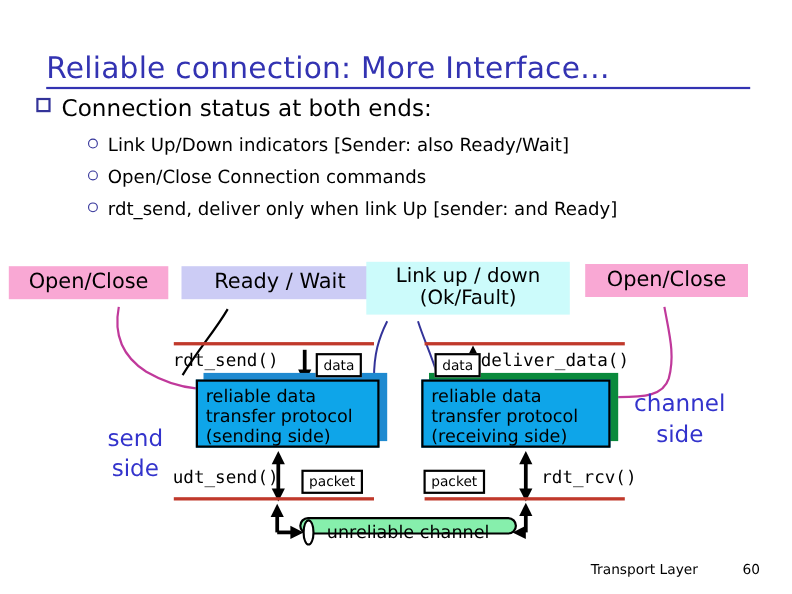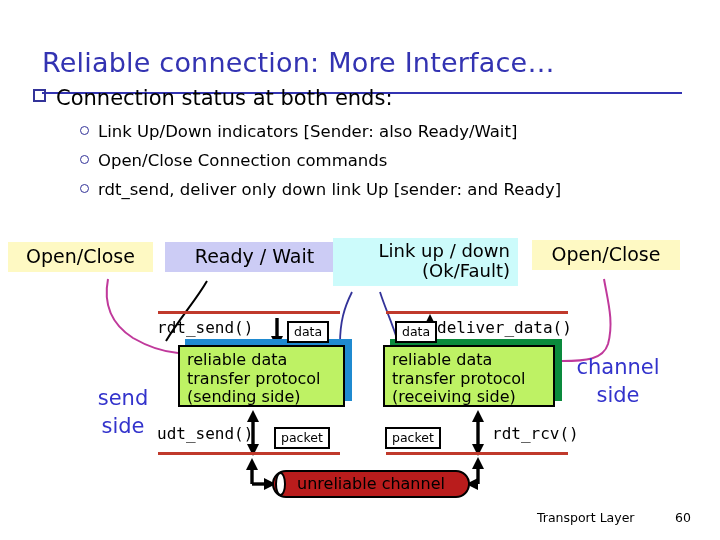--- a/index.html
+++ b/index.html
@@ -7,21 +7,21 @@
     width:720px;height:540px;background:#ffffff;overflow:hidden;
     font-family:"DejaVu Sans", sans-serif;position:relative;
   }
   #stage{position:absolute;left:0;top:0;width:720px;height:540px;}
 
   
   .title{
     position:absolute;left:42px;top:47px;width:640px;
     font-family:"DejaVu Sans", sans-serif;
     font-size:27px;color:#3333b2;letter-spacing:.2px;
-    border-bottom:2px solid #3333b2;padding-bottom:14px;
+    border-bottom:2px solid #3333b2;padding-bottom:1px;
     display:inline-block;white-space:nowrap;
   }
 
   
   .l1{
     position:absolute;left:33px;top:86px;
     font-size:21px;color:#000;white-space:nowrap;
   }
   .l1 .sq{
     display:inline-block;width:9px;height:9px;
@@ -39,27 +39,27 @@
   .l2.b1{top:122px;}
   .l2.b2{top:151px;}
   .l2.b3{top:180px;}
 
   
   .cbox{
     position:absolute;text-align:center;color:#000;
     font-size:19px;line-height:1.12;white-space:nowrap;
     padding:4px 8px 5px 8px;box-sizing:border-box;
   }
-  .cbox.pink{background:#fef9c3;}
+  .cbox.pink{background:#f9a8d4;}
   .cbox.lav {background:#ccccf5;}
   .cbox.cyan{background:#ccfbfb;}
 
   #lbl-open-close-left{left:8px;top:242px;width:145px;}
   #lbl-ready-wait    {left:165px;top:242px;width:179px;}
-  #lbl-link-updown   {left:333px;top:238px;width:185px;font-size:18px;padding-top:3px;text-align:right;}
+  #lbl-link-updown   {left:333px;top:238px;width:185px;font-size:18px;padding-top:3px;}
   #lbl-open-close-right{left:532px;top:240px;width:148px;}
 
   
   .sideword{
     position:absolute;color:#3333cc;font-size:21px;
     text-align:center;line-height:1.35;white-space:nowrap;
   }
   #send-side{left:80px;top:353px;width:86px;margin-top:31px;}
   #recv-side{left:566px;top:353px;width:104px;}
 
@@ -76,43 +76,43 @@
   .mono{
     position:absolute;font-family:"DejaVu Sans Mono", monospace;
     font-size:16px;font-weight:normal;color:#000;white-space:nowrap;
   }
   #t-rdt-send  {left:157px;top:318px;}
   #t-deliver   {left:437px;top:318px;}
   #t-udt-send  {left:157px;top:424px;}
   #t-rdt-rcv   {left:492px;top:424px;}
 
   .protobox{
-    position:absolute;border:2.5px solid #000;background:#bef264;
+    position:absolute;border:2.5px solid #000;background:#0ea5e9;
     box-sizing:border-box;font-size:16px;color:#000;
     padding:4px 0 0 7px;line-height:1.17;
   }
   #box-send{left:178px;top:345px;width:167px;height:62px;}
   #box-recv{left:383px;top:345px;width:172px;height:62px;}
   .shadow{position:absolute;}
   #shadow-send{left:185px;top:339px;width:167px;height:62px;background:#1f8ad0;}
   #shadow-recv{left:390px;top:339px;width:172px;height:62px;background:#0a8a3c;}
 
   .tagbox{
     position:absolute;border:2px solid #000;background:#fff;
     font-size:12.5px;color:#000;padding:1px 5px 2px 5px;
     box-sizing:border-box;white-space:nowrap;
   }
   #tag-data-l  {left:287px;top:321px;}
   #tag-data-r  {left:395px;top:321px;}
   #tag-packet-l{left:274px;top:427px;}
   #tag-packet-r{left:385px;top:427px;}
 
   #channel{
-    position:absolute;left:272px;top:470px;width:198px;height:28px;
-    border:2.5px solid #000;border-radius:14px/14px;background:#b91c1c;
+    position:absolute;left:272px;top:470px;width:198px;height:16px;
+    border:2.5px solid #000;border-radius:14px/14px;background:#86efac;
     box-sizing:border-box;font-size:16px;color:#000;
     text-align:center;line-height:24px;
   }
   #channel-cap{
     position:absolute;left:275px;top:472px;width:11px;height:24px;
     border:2.5px solid #000;border-radius:50%;background:#fff;box-sizing:border-box;
   }
 
   
   .foot{
@@ -132,21 +132,21 @@
     <span class="sq"></span><span>Connection status at both ends:</span>
   </div>
 
   <div class="l2 b1">
     <span class="ci"></span><span>Link Up/Down indicators [Sender: also Ready/Wait]</span>
   </div>
   <div class="l2 b2">
     <span class="ci"></span><span>Open/Close Connection commands</span>
   </div>
   <div class="l2 b3">
-    <span class="ci"></span><span>rdt_send, deliver only down link Up [sender: and Ready]</span>
+    <span class="ci"></span><span>rdt_send, deliver only when link Up [sender: and Ready]</span>
   </div>
 
   <svg id="wires" viewBox="0 0 720 540" xmlns="http://www.w3.org/2000/svg">
 
     <path d="M108,279 C104,300 108,322 133,338 C152,349 166,352 178,353" fill="none" stroke="#c0399b" stroke-width="2"></path>
 
     <path d="M207,281 C196,300 180,318 166,341" fill="none" stroke="#000000" stroke-width="2"></path>
 
     <path d="M352,292 C344,308 340,322 340,344" fill="none" stroke="#333399" stroke-width="1.8"></path>
 

